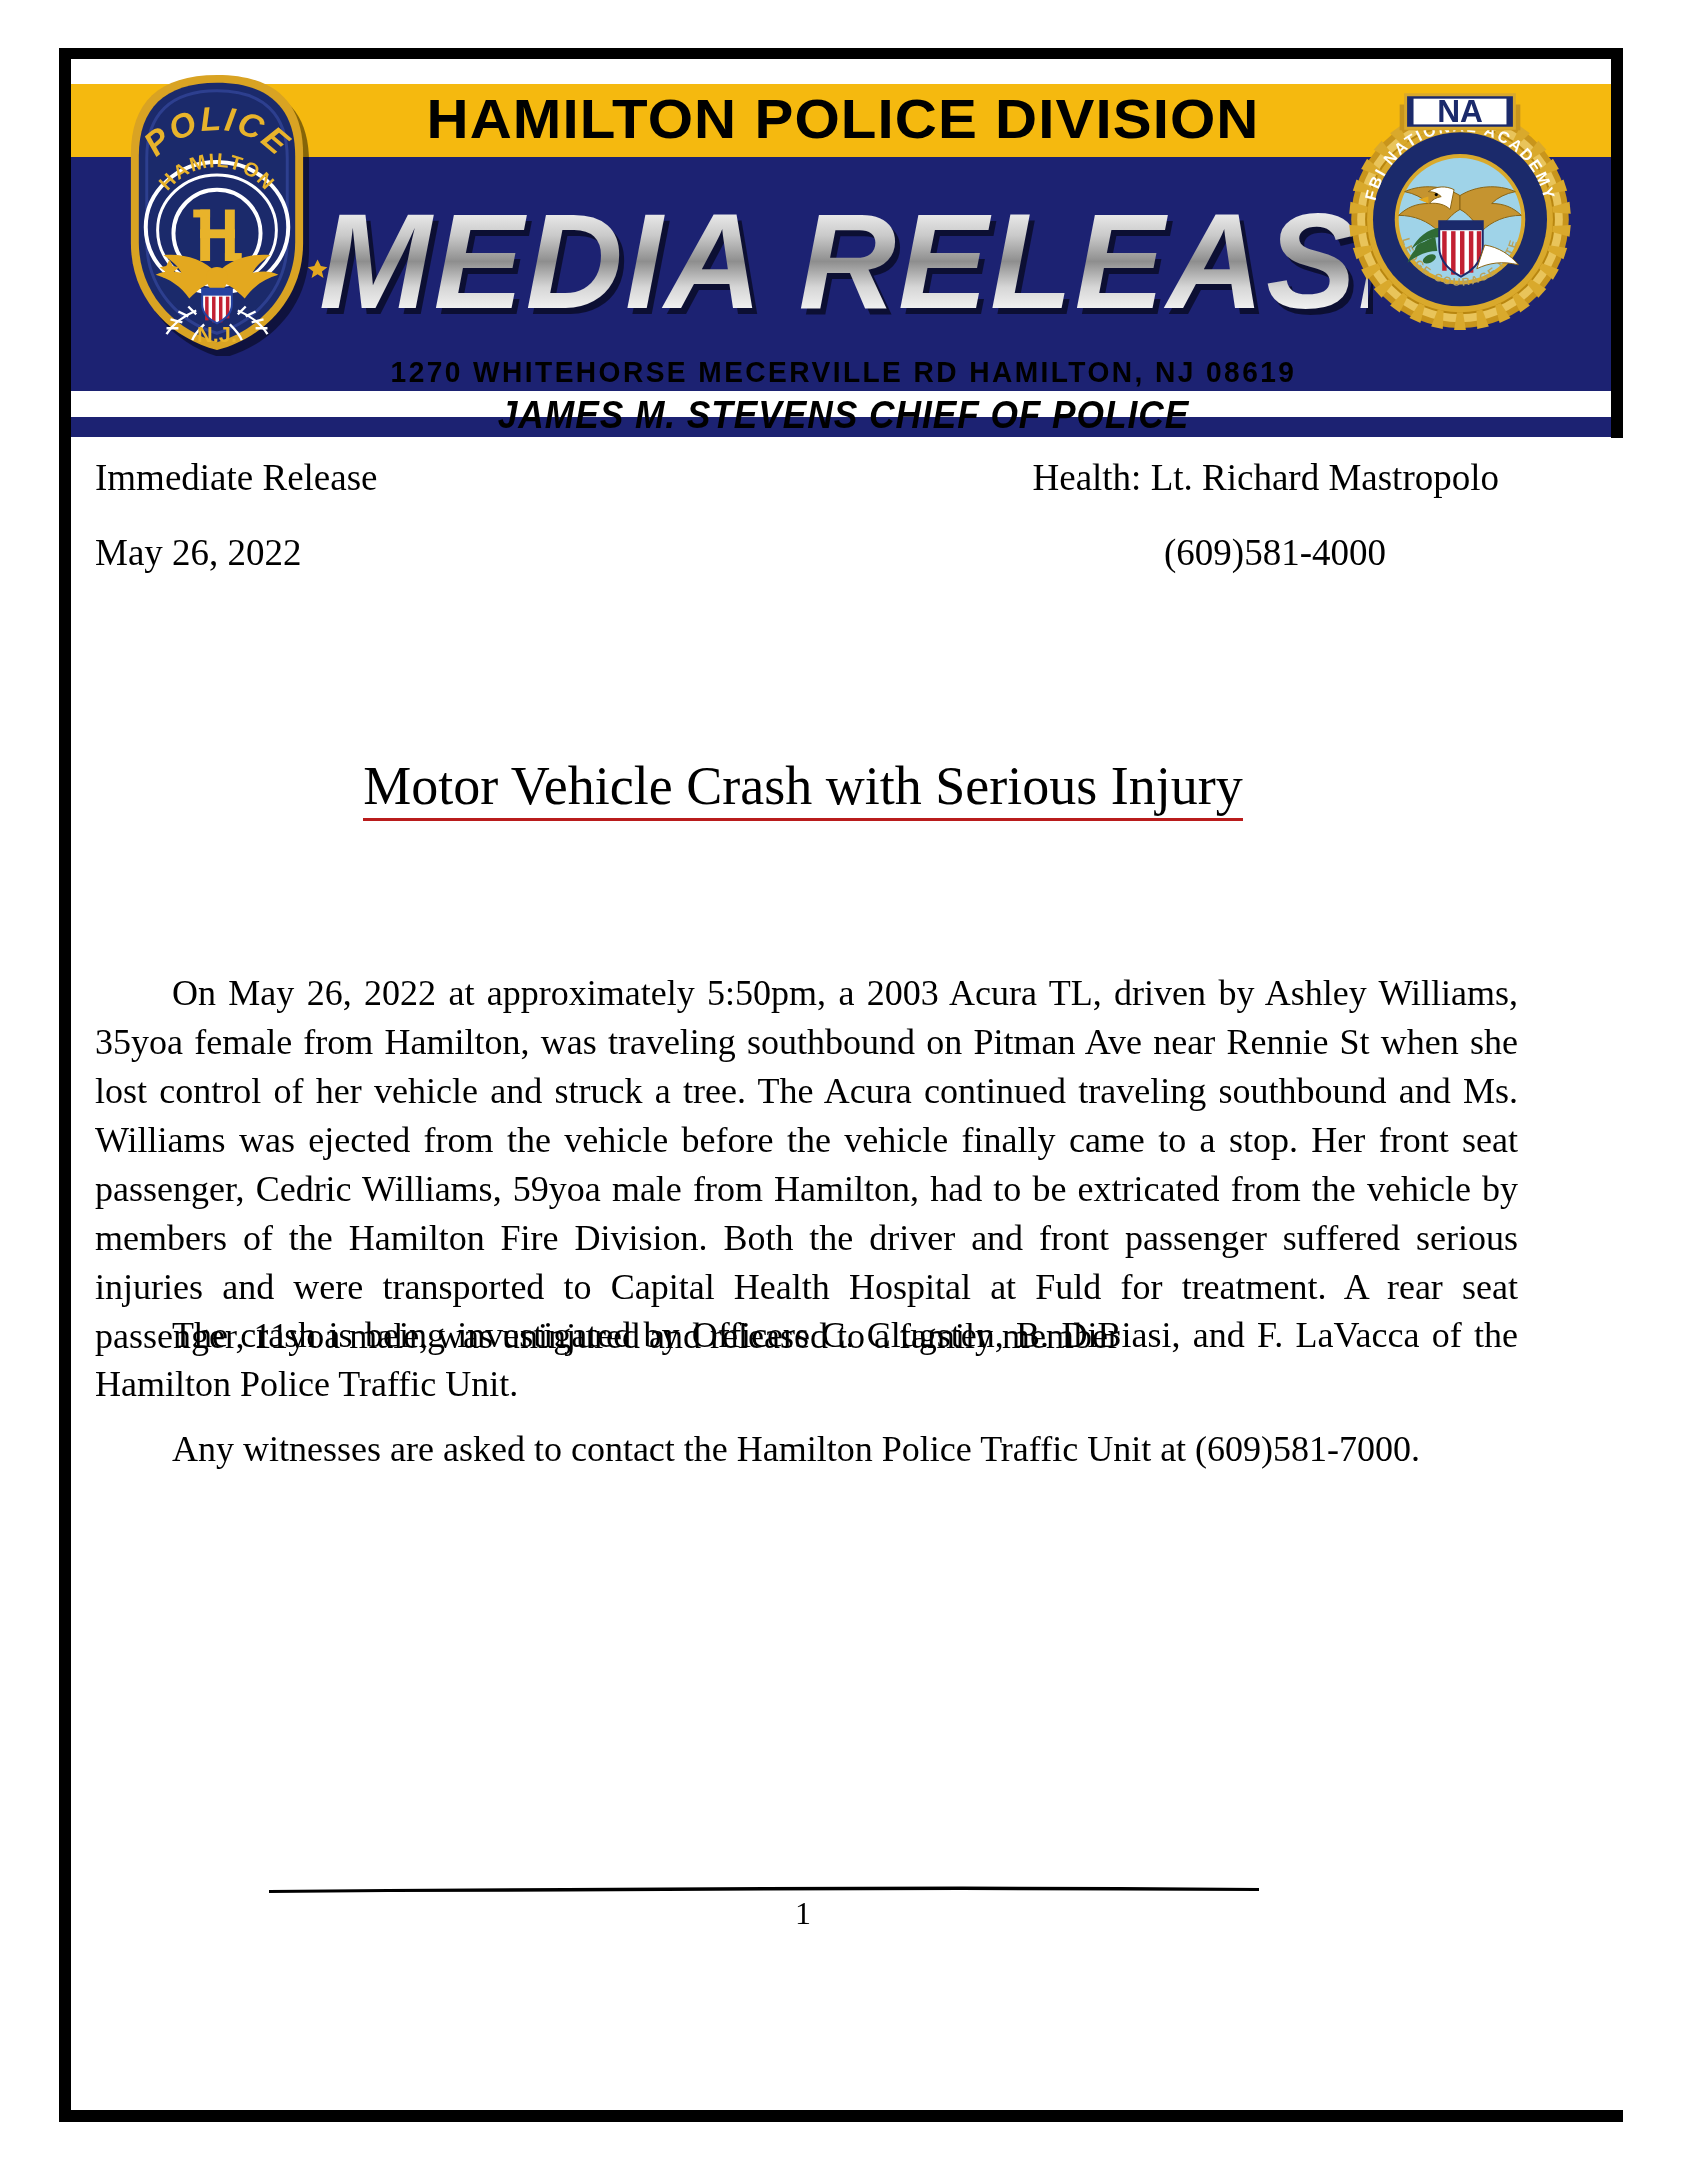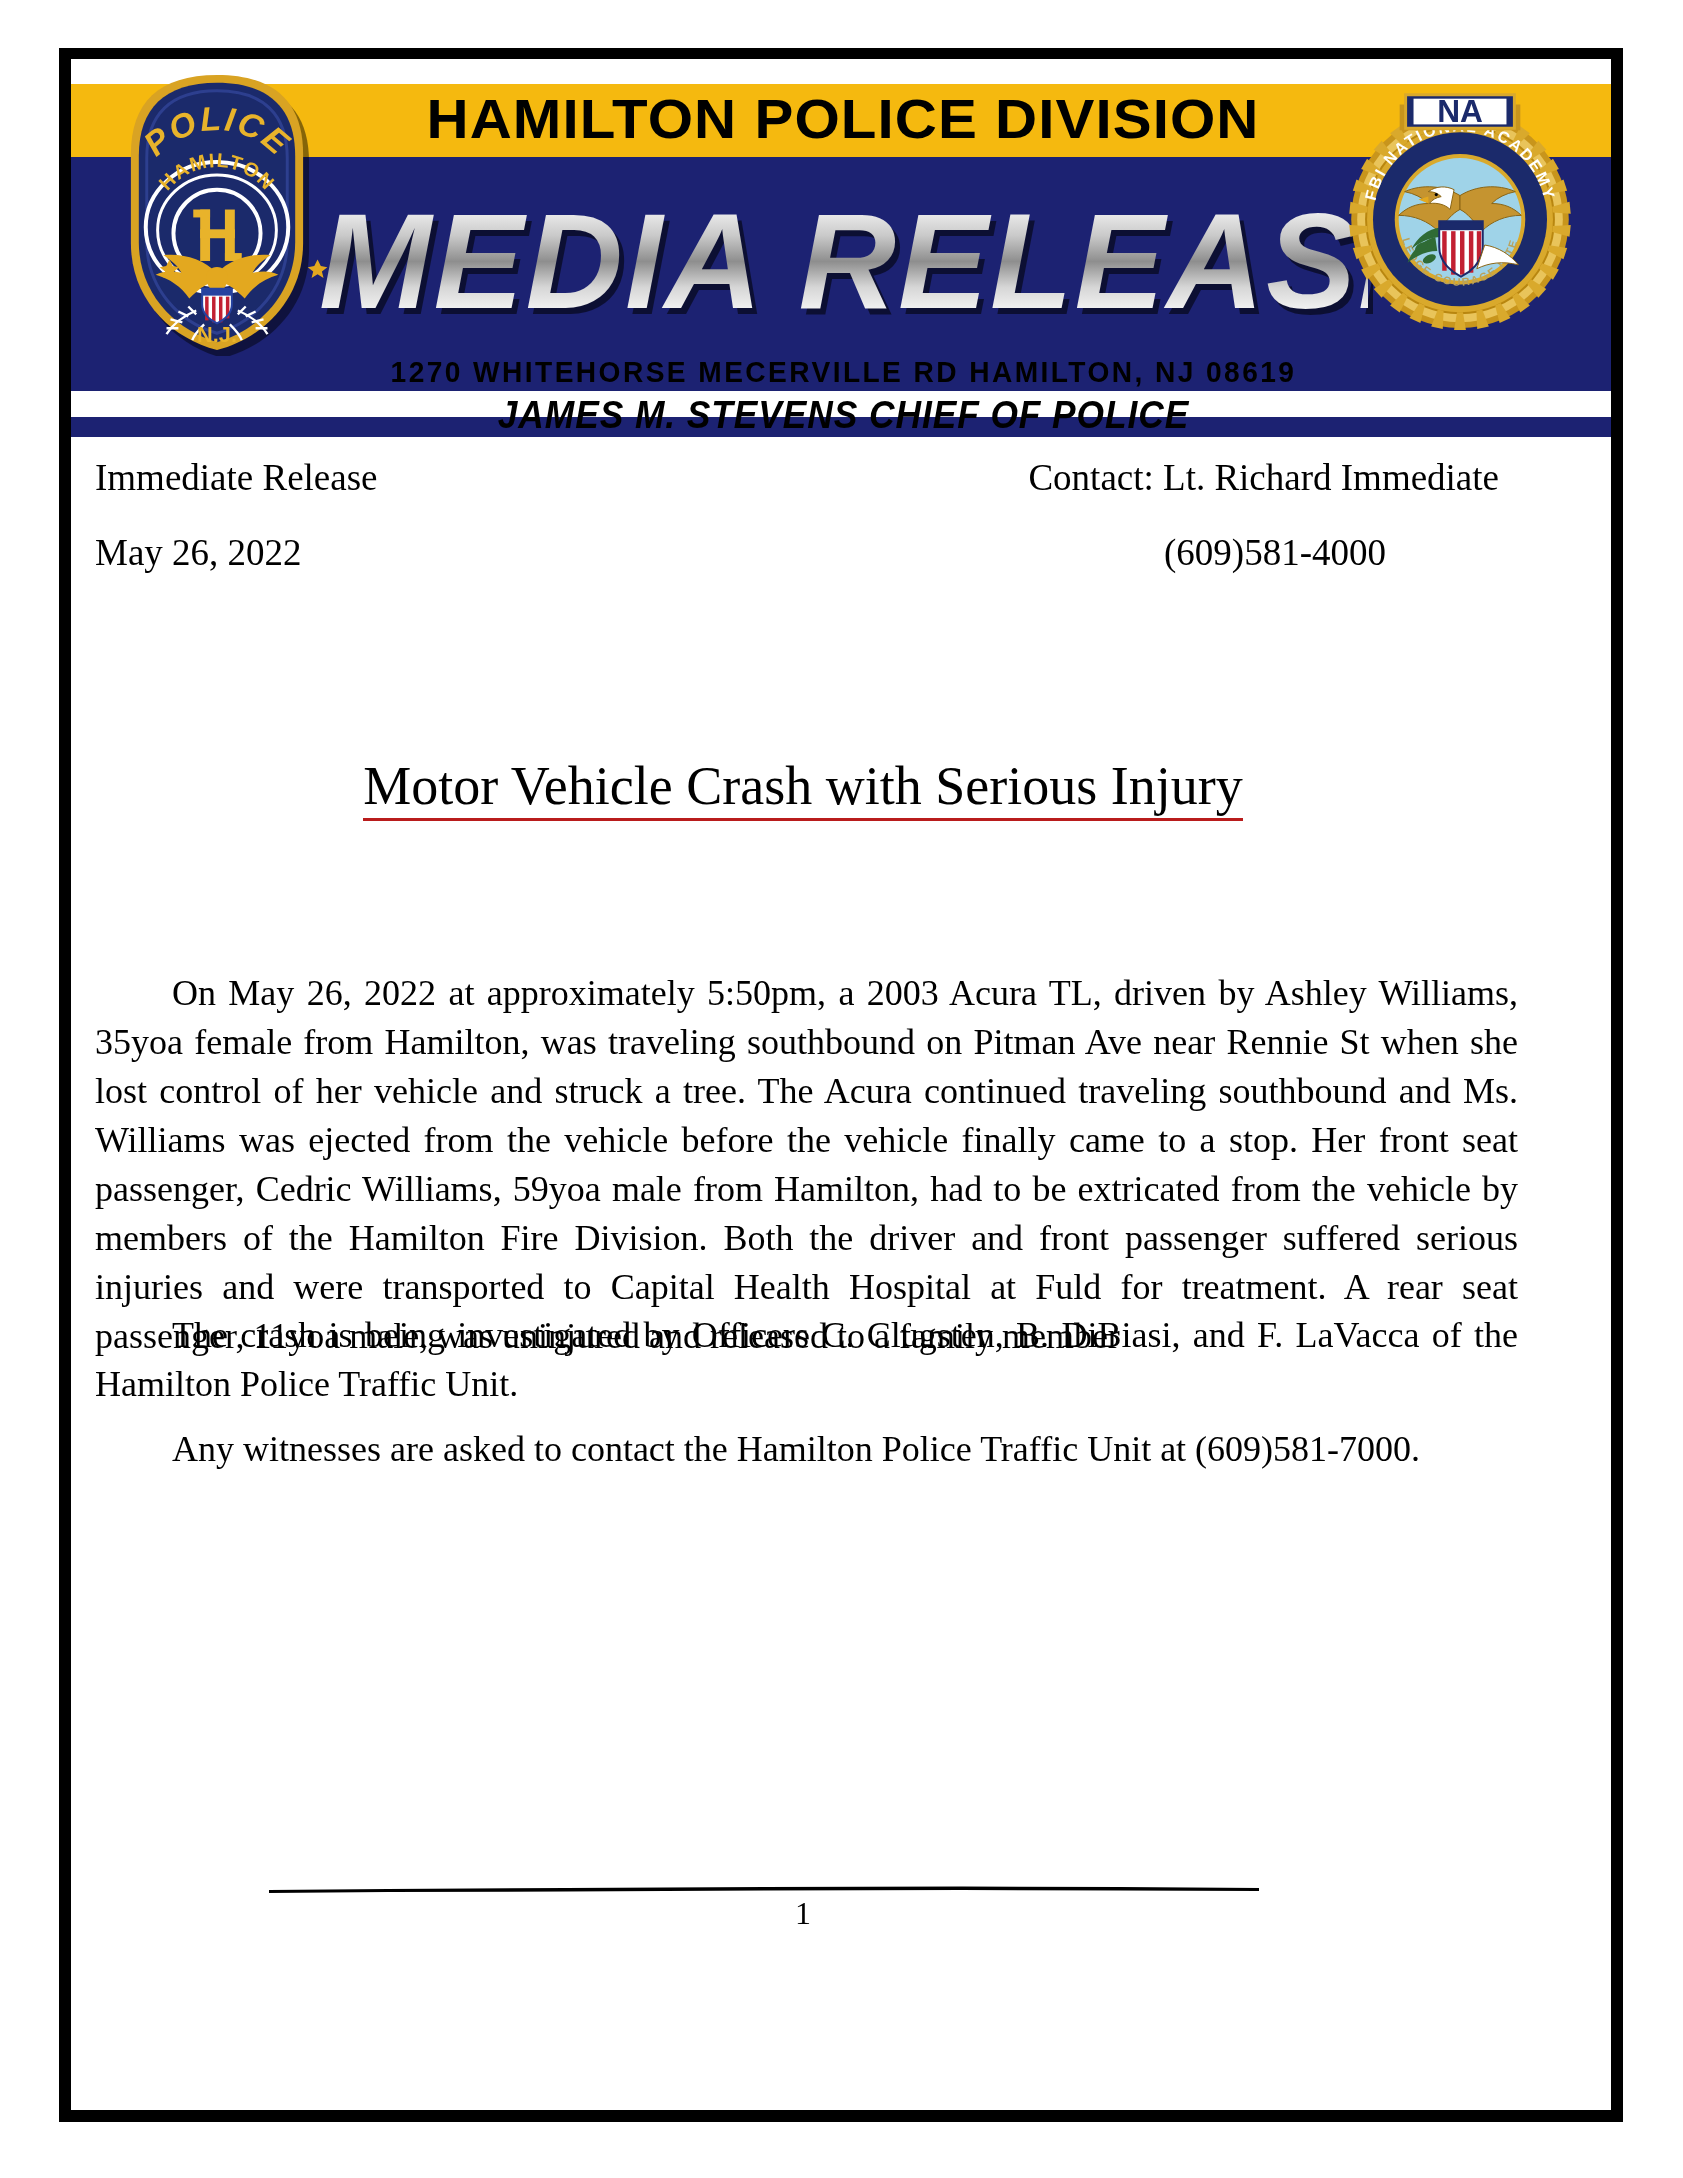--- a/index.html
+++ b/index.html
@@ -159,20 +159,21 @@
   }
 
   
   .doc-body {
     position: absolute;
     left: 71px;
     top: 438px;
     width: 1540px;
     height: 1672px;
     background: #ffffff;
+    padding-left: 26px;
   }
 
   .meta-row {
     position: absolute;
     width: 1475px;
     left: 24px;
     font-size: 37px;
     color: #000;
   }
   .meta-row .left  { position: absolute; left: 0; }
@@ -426,21 +427,21 @@
           <text x="125" y="52" font-family="Liberation Sans, sans-serif" font-size="32" font-weight="700" fill="#1b2a6b" text-anchor="middle">NA</text>
         </g>
       </svg>
     </div>
   </div>
 
   <div class="doc-body">
 
     <div class="meta-row r1">
       <span class="left">Immediate Release</span>
-      <span class="right">Contact: Lt. Richard Immediate</span>
+      <span class="right">Health: Lt. Richard Mastropolo</span>
     </div>
 
     <div class="meta-row r2">
       <span class="left">May 26, 2022</span>
       <span class="right">(609)581-4000</span>
     </div>
 
     <div class="headline">
       <span>Motor Vehicle Crash with Serious Injury</span>
     </div>

